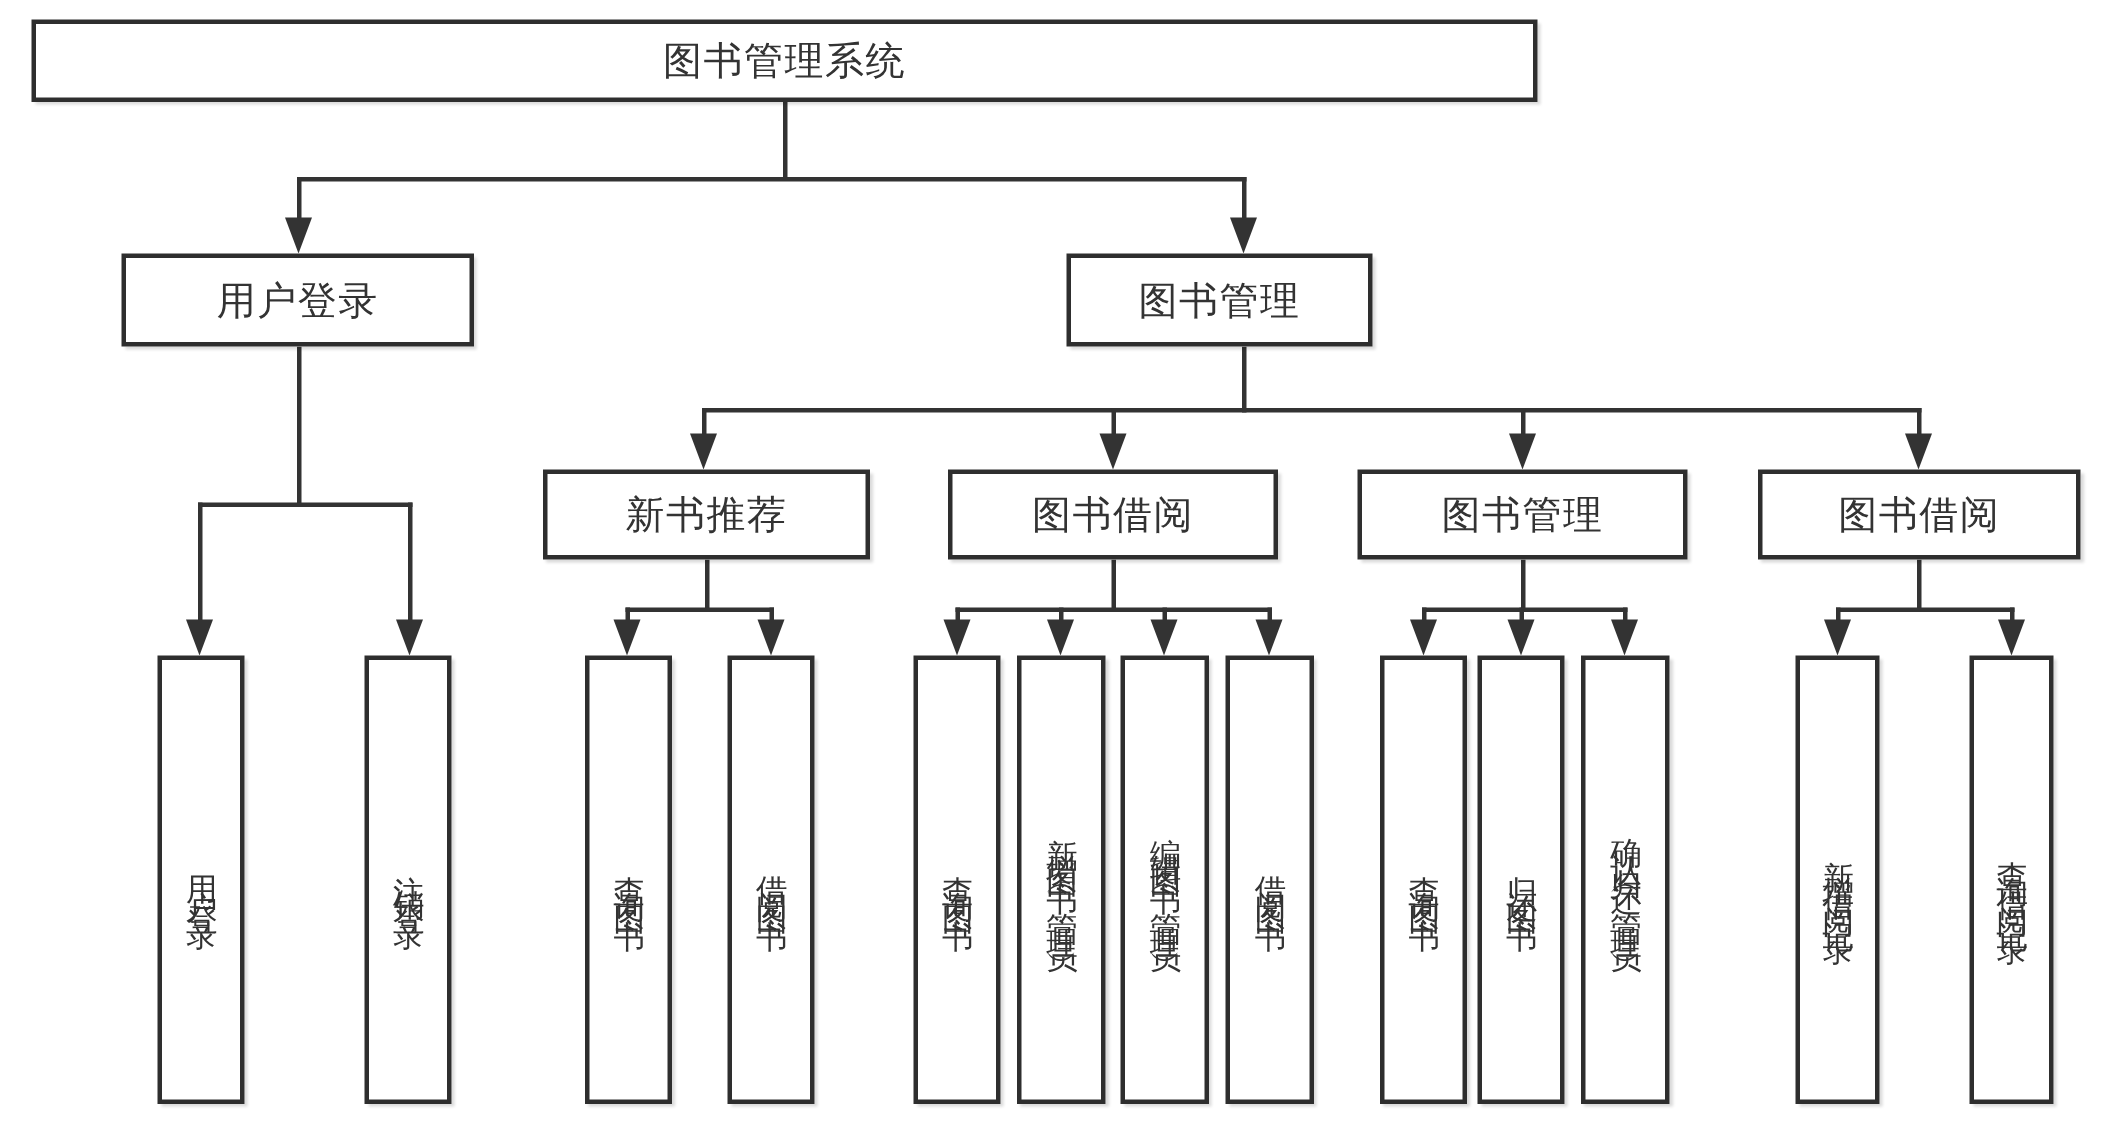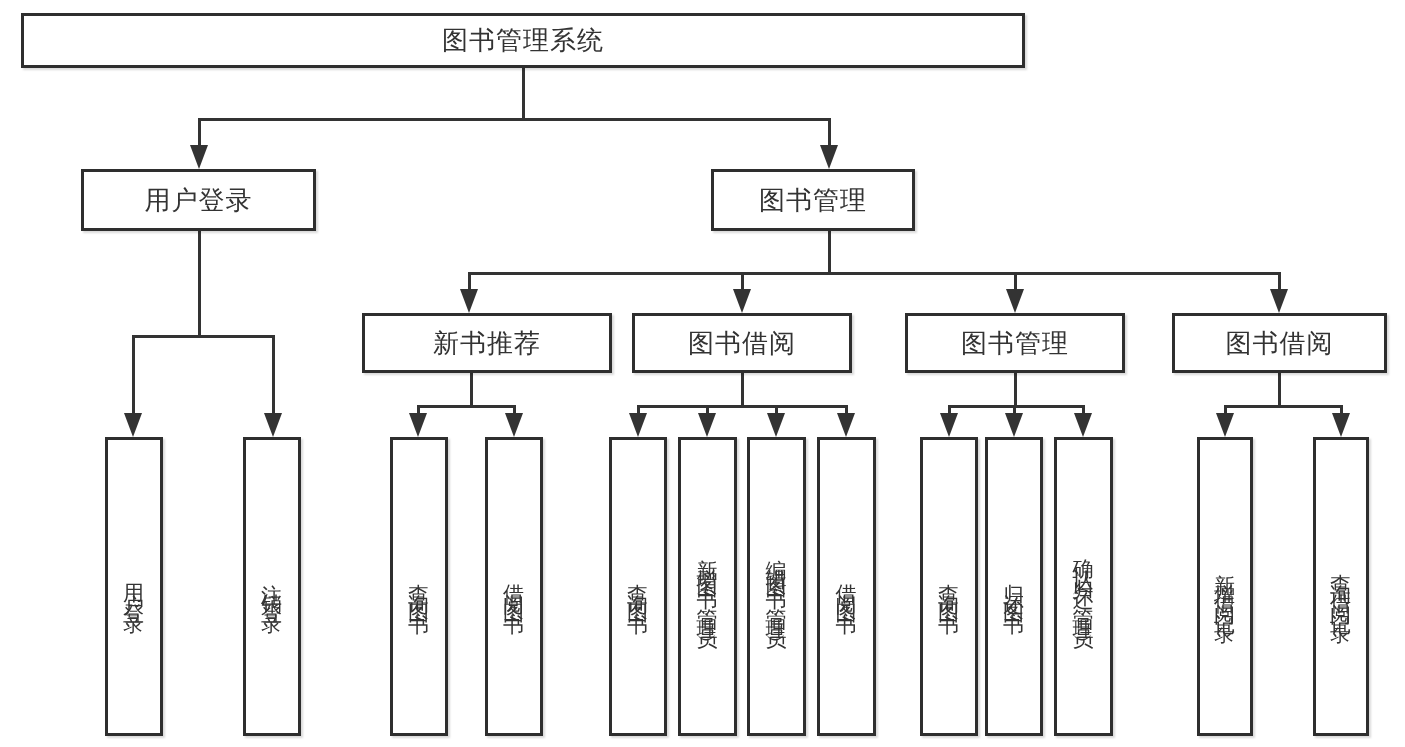--- a/index.html
+++ b/index.html
@@ -60,21 +60,21 @@
 </head>
 <body>
 
 <div class="canvas">
 
   <div class="node h" style="left:21px;top:13px;width:1004px;height:55px">图书管理系统</div>
 
   <div class="node h" style="left:81px;top:169px;width:235px;height:62px">用户登录</div>
   <div class="node h" style="left:711px;top:169px;width:204px;height:62px">图书管理</div>
 
-  <div class="node h" style="left:362px;top:313px;width:250px;height:60px">新书推荐</div>
+  <div class="node h" style="left:362px;top:313px;width:218px;height:60px">新书推荐</div>
   <div class="node h" style="left:632px;top:313px;width:220px;height:60px">图书借阅</div>
   <div class="node h" style="left:905px;top:313px;width:220px;height:60px">图书管理</div>
   <div class="node h" style="left:1172px;top:313px;width:215px;height:60px">图书借阅</div>
 
   <div class="node v" style="left:105px;top:437px;width:58px;height:299px">用户登录</div>
   <div class="node v" style="left:243px;top:437px;width:58px;height:299px">注销登录</div>
 
   <div class="node v" style="left:390px;top:437px;width:58px;height:299px">查询图书</div>
   <div class="node v" style="left:485px;top:437px;width:58px;height:299px">借阅图书</div>
 

